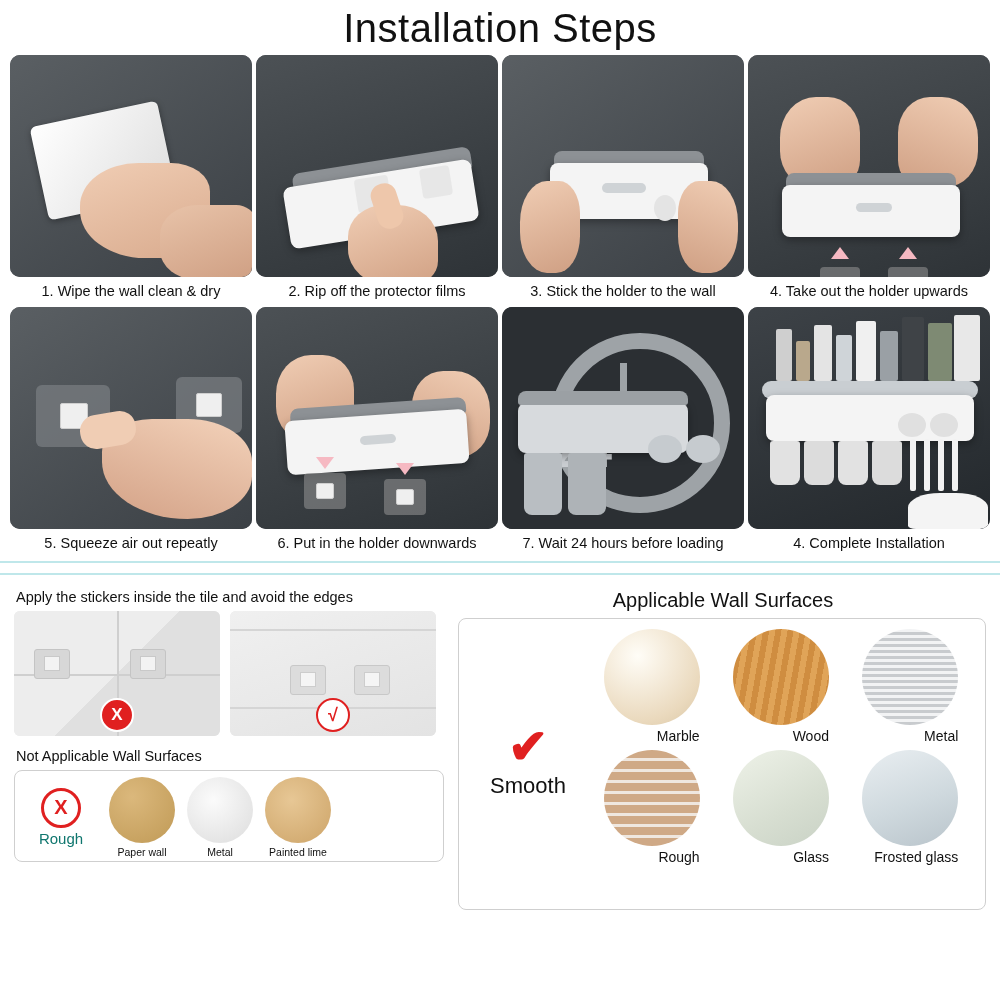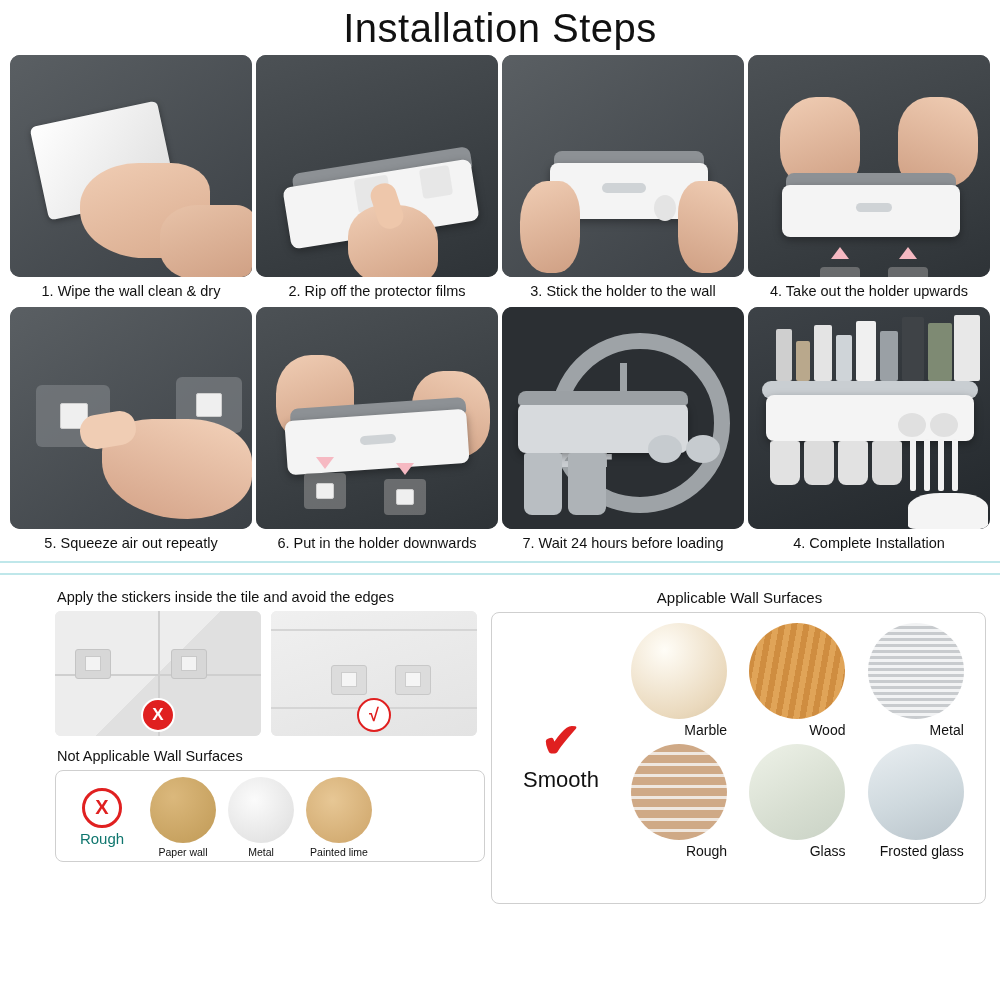--- a/index.html
+++ b/index.html
@@ -54,32 +54,31 @@
     height:10px;
     background:#ffffff;
     border-top:2px solid #bfe7ea;
     border-bottom:2px solid #bfe7ea;
   }
 
   
   .lower{
     display:flex;
     padding:10px 14px 0 14px;
-    gap:6px;
-    margin-left:41px;
+    gap:14px;
   }
   .lower-left{width:430px;}
   .lower-right{flex:1;}
 
   .sec-title{
     font-size:14.5px;
     color:#111;
     margin:4px 0 6px 2px;
   }
-  .sec-title.center{text-align:center;font-size:15px;}
+  .sec-title.center{text-align:center;font-size:20px;}
 
   .tilebox{
     display:flex;gap:10px;
   }
   .tile{
     width:206px;height:125px;
     border-radius:6px;
     position:relative;
     overflow:hidden;
     background:#e9e9e9;

